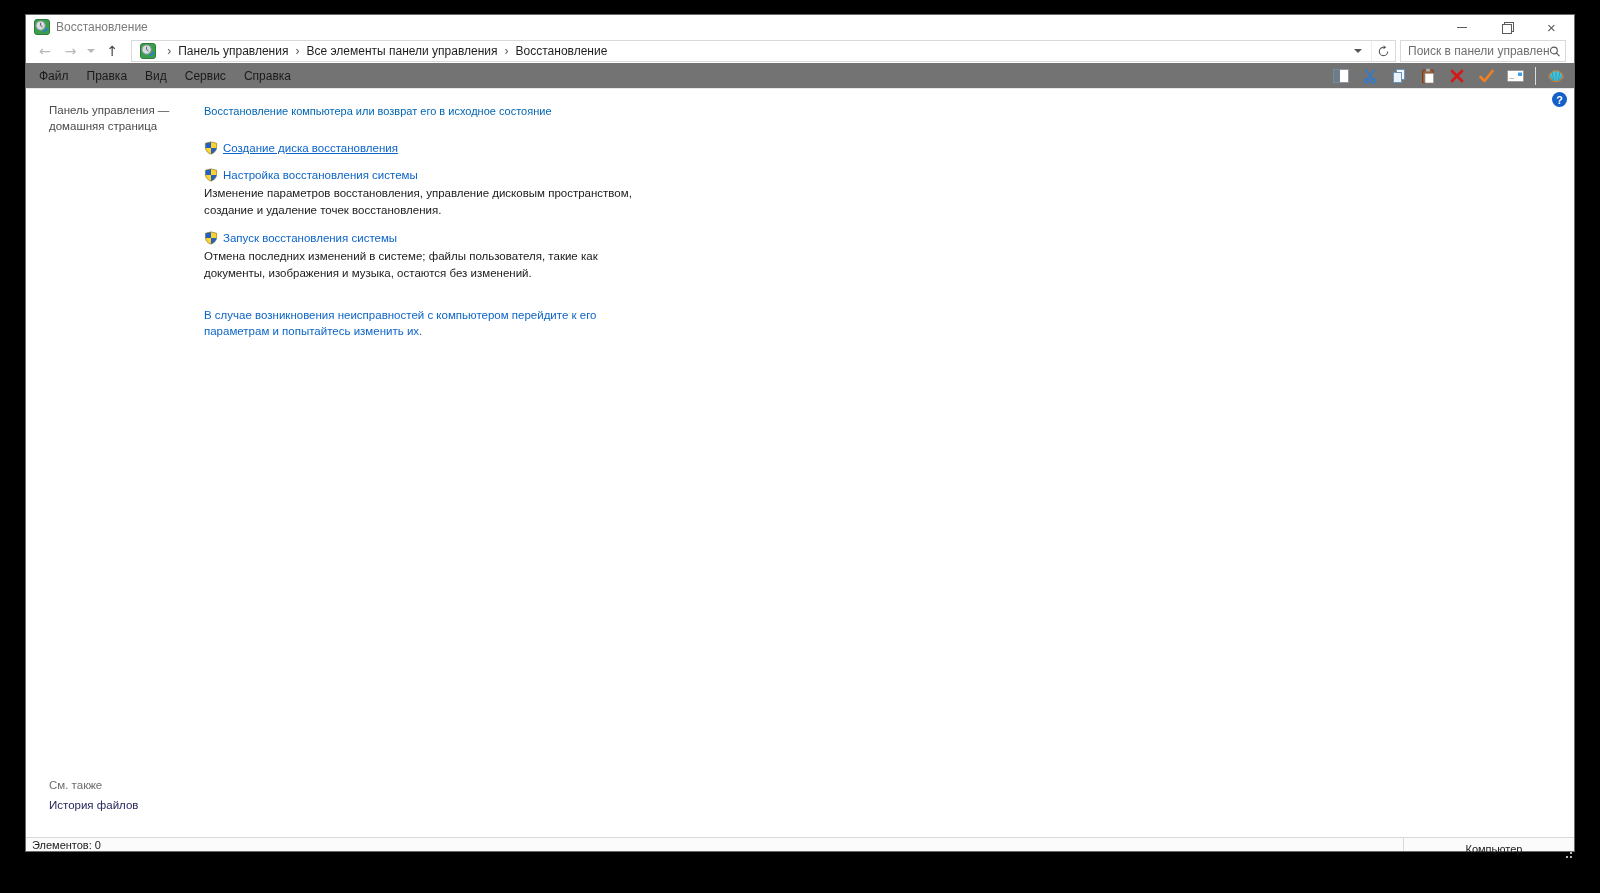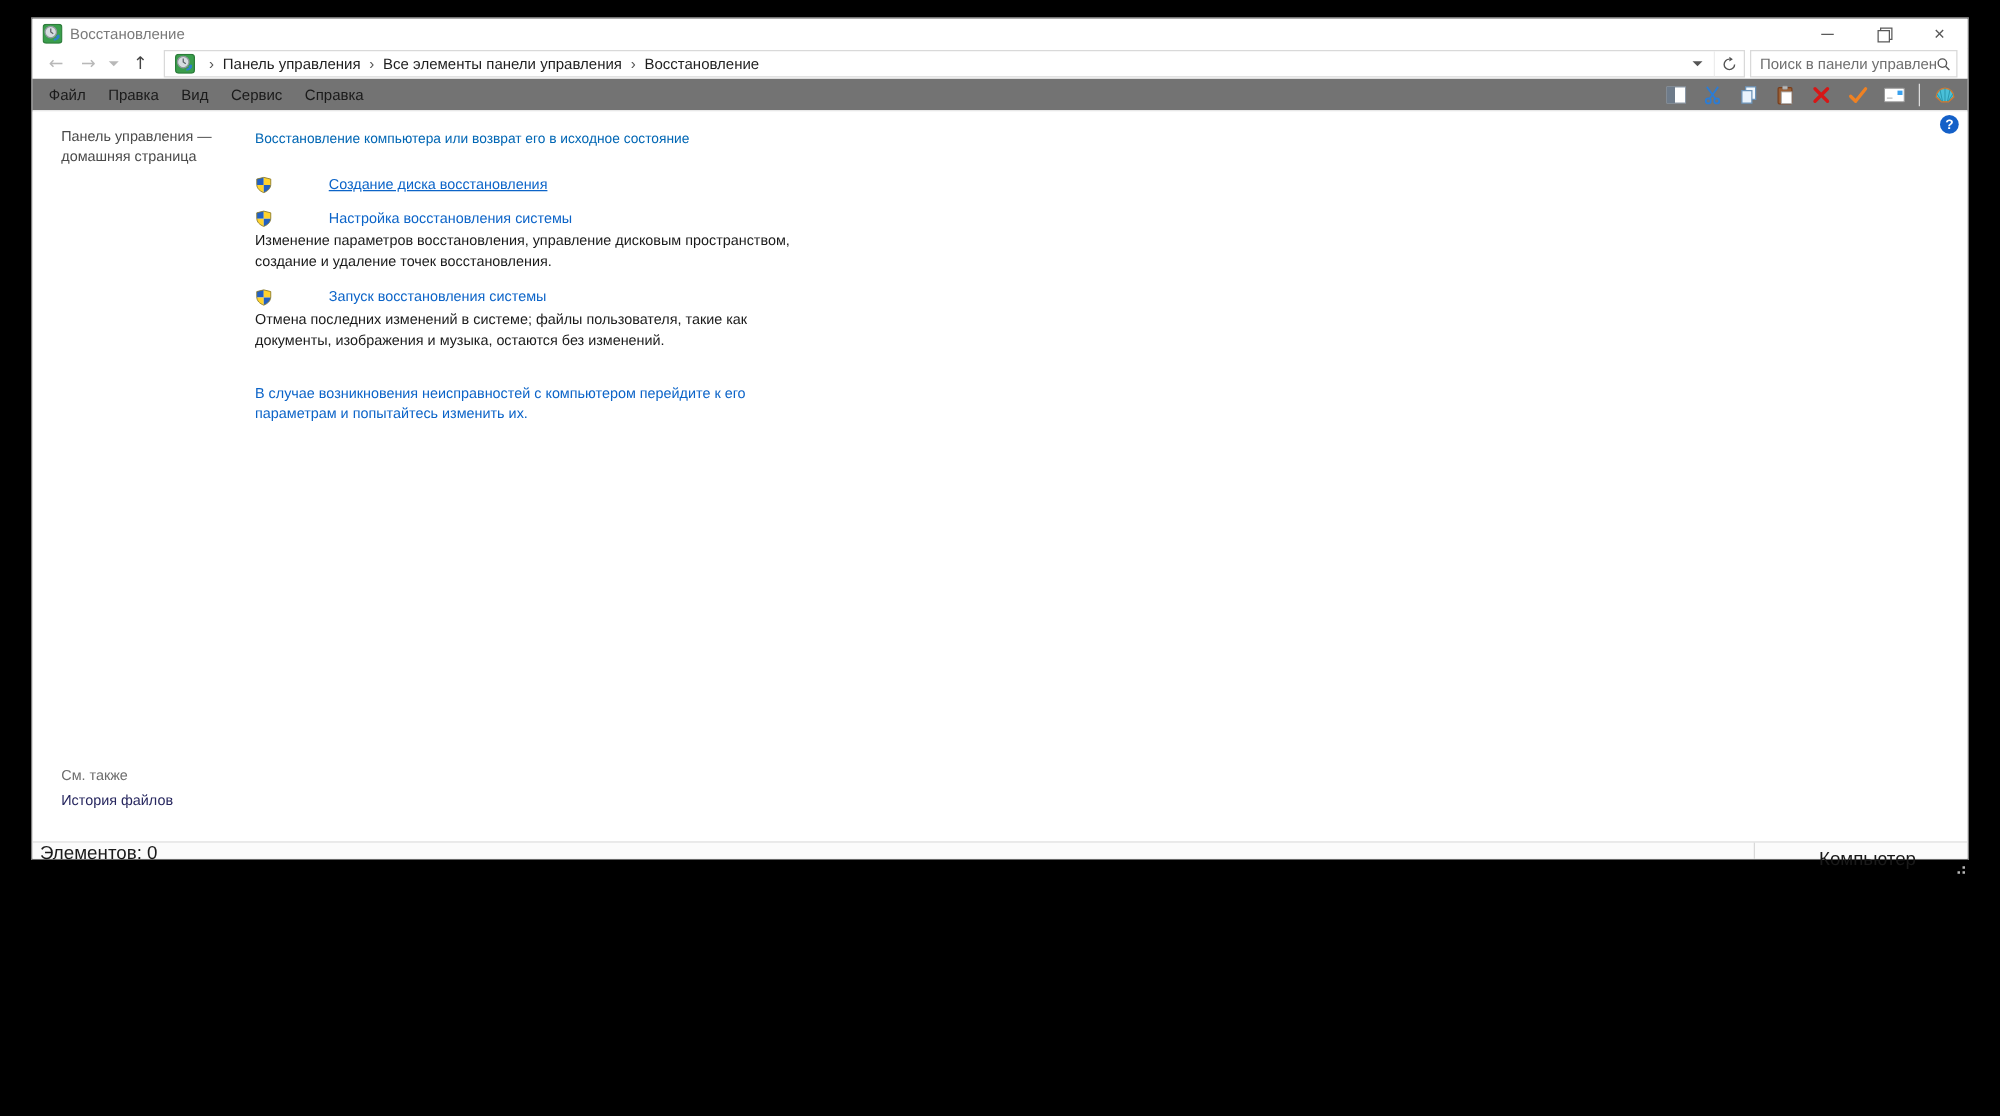--- a/index.html
+++ b/index.html
@@ -1,19 +1,19 @@
 <!DOCTYPE html>
 <html><head>
 <meta charset="utf-8">
 <style>
   * { margin:0; padding:0; box-sizing:border-box; }
   html,body { width:1600px; height:893px; background:#000; overflow:hidden;
               font-family:"Liberation Sans","DejaVu Sans",sans-serif; }
 
-  .window { position:absolute; left:25px; top:14px; width:1550px; height:674px;
+  .window { position:absolute; left:25px; top:14px; width:1550px; height:838px;
             background:#fff; border:1px solid #6a6a6a; display:flex; flex-direction:column; }
 
   
   .titlebar { height:24px; display:flex; align-items:center; background:#fff; flex:0 0 auto; }
   .titlebar .app-icon { width:16px; height:16px; margin:0 6px 0 8px; flex:0 0 auto; }
   .titlebar .title { font-size:12px; color:#7a7a7a; }
   .win-buttons { margin-left:auto; display:flex; height:100%; }
   .win-btn { width:45px; height:100%; display:flex; align-items:center; justify-content:center;
              color:#5a5a5a; cursor:default; }
   .min-glyph { width:10px; border-top:1px solid #5a5a5a; display:inline-block; }
@@ -65,28 +65,28 @@
   .home-link { font-size:11.5px; line-height:1.4; color:#4a4a4a; cursor:default; }
   .see-also { margin-top:auto; }
   .see-also-header { font-size:11.5px; color:#6d6d6d; margin-bottom:8px; }
   .see-also-link { font-size:11.5px; color:#26265e; cursor:default; }
 
   .main { flex:1 1 auto; padding-top:16px; }
   .page-heading { font-size:11px; color:#0066b4; font-weight:normal; margin-bottom:24px; }
   .task { margin-bottom:13px; }
   .task-link-row { display:flex; align-items:center; margin-bottom:3px; }
   .task-link-row svg { width:14px; height:14px; margin-right:5px; flex:0 0 auto; }
-  .task-link { font-size:11.5px; color:#0c64c8;margin-left:40px; }
+  .task-link { font-size:11.5px; color:#0c64c8; }
   .task-link.underlined { text-decoration:underline; }
   .task-desc { font-size:11.5px; color:#1a1a1a; line-height:1.45; max-width:452px; }
   .note { margin-top:25px; font-size:11.5px; color:#0c64c8; line-height:1.45; max-width:452px; cursor:default; }
 
   
   .statusbar { height:14px; flex:0 0 auto; border-top:1px solid #d9d9d9; background:#fbfbfb;
-               display:flex; font-size:15px; color:#1a1a1a; }
+               display:flex; align-items:center; font-size:11px; color:#1a1a1a; }
   .status-left { padding-left:6px; flex:1 1 auto; }
   .status-sep { width:1px; height:100%; background:#d9d9d9; }
   .status-right { width:170px; display:flex; align-items:center; gap:5px; padding-left:10px; height:100%;flex-direction:column; }
   .status-right svg { width:15px; height:12px; }
   .grip { margin-left:auto; width:12px; height:12px; position:relative; }
   .grip i { position:absolute; width:2px; height:2px; background:#b5b5b5; }
   .grip i:nth-child(1){ right:2px; bottom:2px; }
   .grip i:nth-child(2){ right:2px; bottom:6px; }
   .grip i:nth-child(3){ right:6px; bottom:2px; }
 </style>

